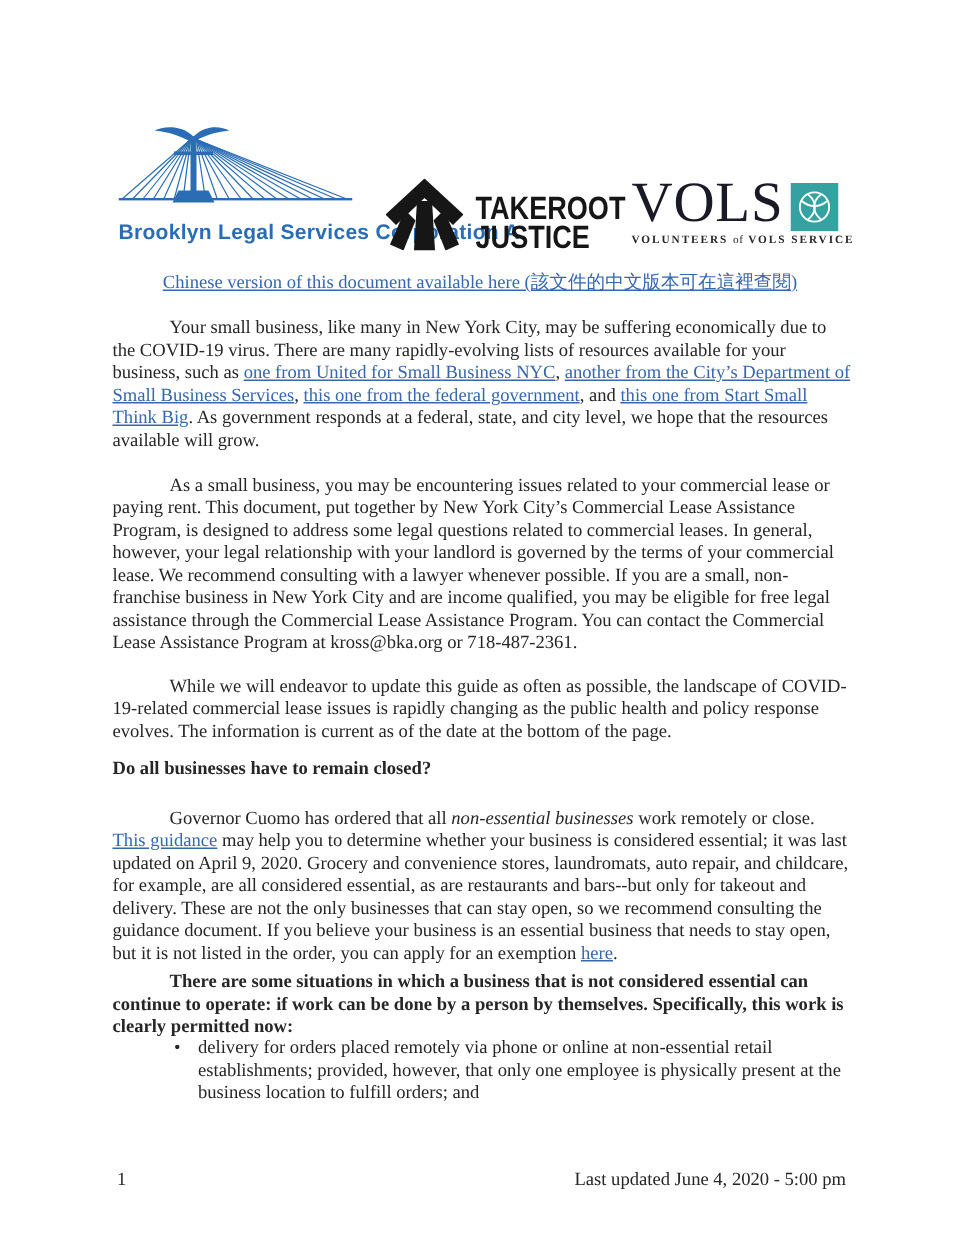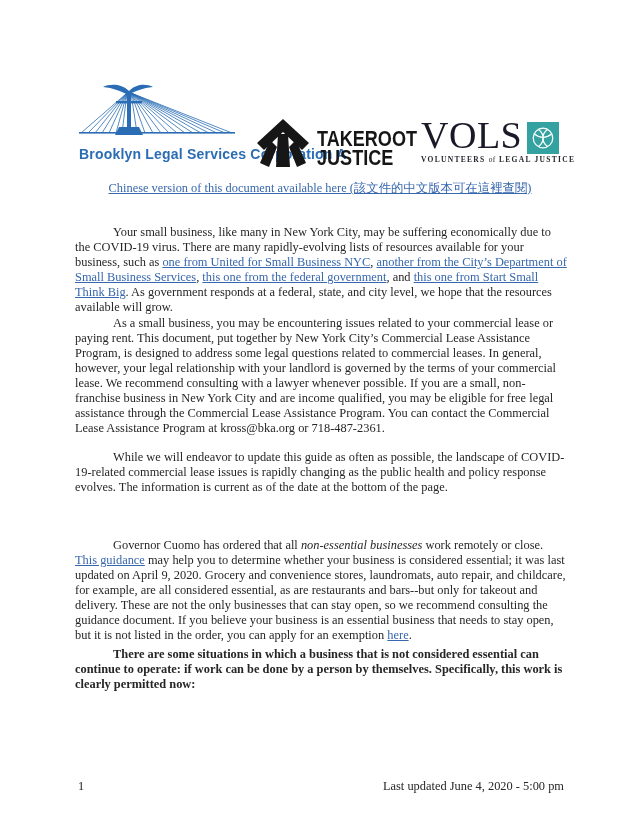--- a/index.html
+++ b/index.html
@@ -35,21 +35,21 @@
   .indent{text-indent:38px;}
   .heading{font-weight:bold;font-size:12.4px;}
   .it{font-style:italic;}
   .blist{padding-left:37px;width:455px;list-style:none;}
   .blist li{position:relative;padding-left:20px;}
   .blist li::before{content:"\2022";position:absolute;left:4px;top:0;}
   
   .pageno{position:absolute;left:78px;top:779px;font-size:12.4px;line-height:15px;}
   .updated{position:absolute;right:76px;top:779px;font-size:12.4px;line-height:15px;}
   
-  #p1{top:211px;margin-top:14px;} #p2{top:316px;} #p3{top:450px;} #h1{top:505px;}
+  #p1{top:211px;} #p2{top:316px;} #p3{top:450px;} #h1{top:505px;}
   #p4{top:526px;margin-top:12px;} #p5{top:647px;font-weight:bold;} #ul1{top:691px;}
 </style>
 </head>
 <body>
 
 <div class="page">
 
   <header>
 
     <div class="bls">
@@ -109,33 +109,37 @@
         <g stroke="#ffffff" stroke-width="1.4" fill="none">
           <circle cx="18" cy="18" r="11"></circle>
           <path d="M13 8.5 C 20 14, 20 22, 13 27.5"></path>
           <path d="M23 8.5 C 16 14, 16 22, 23 27.5"></path>
           <path d="M8.5 13.5 C 14 18.5, 22 18.5, 27.5 13.5"></path>
         </g>
       </svg>
       <div class="vols-sub">
         <span>VOLUNTEERS</span>
         <span class="of">of</span>
-        <span>LEGAL JUSTICE</span>
+        <span>VOLS SERVICE</span>
       </div>
     </div>
   </header>
 
   <div class="cn-line">
     <a href="#" class="doc-link">Chinese version of this document available here (該文件的中文版本可在這裡查閱)</a>
   </div>
 
   <p class="para indent" id="p1"><span>Your small business, like many in New York City, may be suffering economically due to the COVID-19 virus. There are many rapidly-evolving lists of resources available for your business, such as </span><a href="#" class="doc-link">one from United for Small Business NYC</a><span>, </span><a href="#" class="doc-link">another from the City’s Department of Small Business Services</a><span>, </span><a href="#" class="doc-link">this one from the federal government</a><span>, and </span><a href="#" class="doc-link">this one from Start Small Think Big</a><span>. As government responds at a federal, state, and city level, we hope that the resources available will grow.</span></p>
   <p class="para indent" id="p2"><span>As a small business, you may be encountering issues related to your commercial lease or paying rent. This document, put together by New York City’s Commercial Lease Assistance Program, is designed to address some legal questions related to commercial leases. In general, however, your legal relationship with your landlord is governed by the terms of your commercial lease. We recommend consulting with a lawyer whenever possible. If you are a small, non-franchise business in New York City and are income qualified, you may be eligible for free legal assistance through the Commercial Lease Assistance Program. You can contact the Commercial Lease Assistance Program at kross@bka.org or 718-487-2361.</span></p>
   <p class="para indent" id="p3"><span>While we will endeavor to update this guide as often as possible, the landscape of COVID-19-related commercial lease issues is rapidly changing as the public health and policy response evolves. The information is current as of the date at the bottom of the page.</span></p>
+  <h2 class="heading" id="h1">Do all businesses have to remain closed?</h2>
   <p class="para indent" id="p4"><span>Governor Cuomo has ordered that all </span><span class="it">non-essential businesses</span><span> work remotely or close. </span><a href="#" class="doc-link">This guidance</a><span> may help you to determine whether your business is considered essential; it was last updated on April 9, 2020. Grocery and convenience stores, laundromats, auto repair, and childcare, for example, are all considered essential, as are restaurants and bars--but only for takeout and delivery. These are not the only businesses that can stay open, so we recommend consulting the guidance document. If you believe your business is an essential business that needs to stay open, but it is not listed in the order, you can apply for an exemption </span><a href="#" class="doc-link">here</a><span>.</span></p>
   <p class="para indent" id="p5"><span>There are some situations in which a business that is not considered essential can continue to operate: if work can be done by a person by themselves. Specifically, this work is clearly permitted now:</span></p>
+  <ul class="blist" id="ul1">
+    <li><span>delivery for orders placed remotely via phone or online at non-essential retail establishments; provided, however, that only one employee is physically present at the business location to fulfill orders; and</span></li>
+  </ul>
 
   <footer>
     <span class="pageno">1</span>
     <span class="updated">Last updated June 4, 2020 - 5:00 pm</span>
   </footer>
 
 </div>
 
 </body></html>

